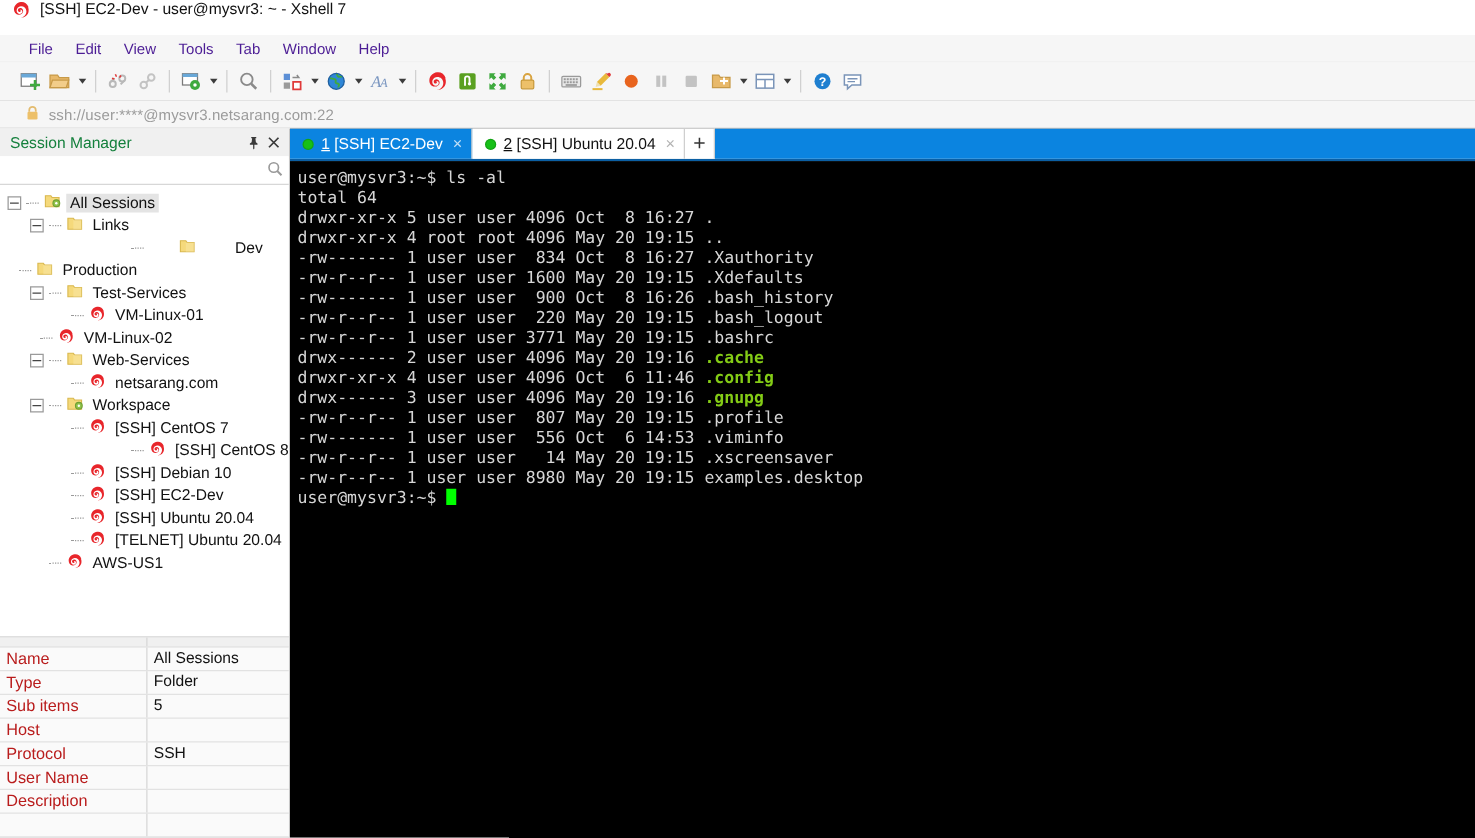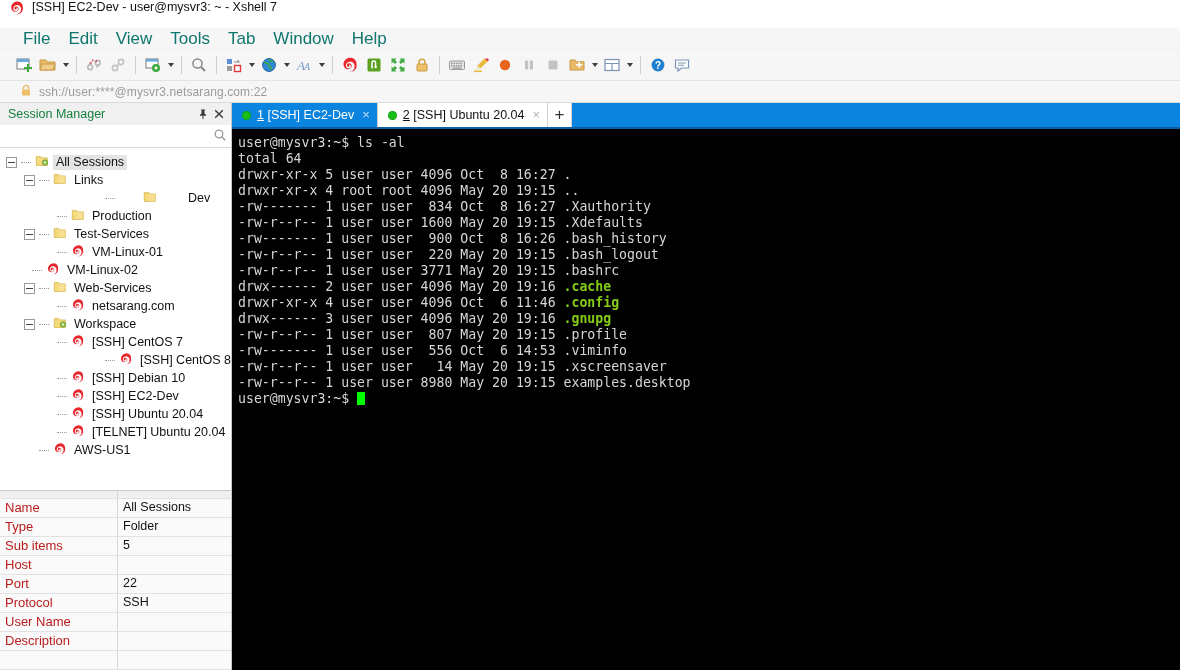--- a/index.html
+++ b/index.html
@@ -24,21 +24,21 @@
 
   
   .menubar {
     height: 22px; flex: 0 0 22px;
     display: flex; align-items: center;
     padding-left: 14px;
     background: #f6f6f6;
     border-bottom: 1px solid #f0f0f0;
   }
   .menubar .menu-item {
-    padding: 2px 9px; font-size: 17px; color: #0f766e; cursor: default;
+    padding: 2px 9px; font-size: 12px; color: #4c1d95; cursor: default;
   }
 
   
   .toolbar {
     height: 31px; flex: 0 0 31px;
     display: flex; align-items: center;
     padding-left: 12px;
     background: #f6f6f6;
     border-bottom: 1px solid #e3e3e3;
   }
@@ -443,21 +443,21 @@
           </div>
           <div class="node" style="padding-left: 66px; gap: 28px;">
             <span style="width:11px;flex:0 0 11px"></span>
             <span class="dots"></span>
             <span><svg width="14" height="14" viewBox="0 0 16 16">
                 <path d="M1.5 3h5l1 1.5H14V13H1.5z" fill="#f5d97b" stroke="#d9b84e"></path>
                 <path d="M6.5 4.5H14V13H6.5z" fill="#fae9ad" opacity=".45"></path>
               </svg></span>
             <span class="lbl">Dev</span>
           </div>
-          <div class="node" style="padding-left: 42px;">
+          <div class="node" style="">
             <span style="width:11px;flex:0 0 11px"></span>
             <span class="dots"></span>
             <span><svg width="14" height="14" viewBox="0 0 16 16">
                 <path d="M1.5 3h5l1 1.5H14V13H1.5z" fill="#f5d97b" stroke="#d9b84e"></path>
                 <path d="M6.5 4.5H14V13H6.5z" fill="#fae9ad" opacity=".45"></path>
               </svg></span>
             <span class="lbl">Production</span>
           </div>
           <div class="node" style="padding-left: 24px;">
             <span class="toggle"></span>
@@ -582,24 +582,20 @@
             <div class="pname">Type</div>
             <div class="pval">Folder</div>
           </div>
           <div class="prow">
             <div class="pname">Sub items</div>
             <div class="pval">5</div>
           </div>
           <div class="prow">
             <div class="pname">Host</div>
             <div class="pval"></div>
-          </div>
-          <div class="prow">
-            <div class="pname">Port</div>
-            <div class="pval">22</div>
           </div>
           <div class="prow">
             <div class="pname">Protocol</div>
             <div class="pval">SSH</div>
           </div>
           <div class="prow">
             <div class="pname">User Name</div>
             <div class="pval"></div>
           </div>
           <div class="prow">

